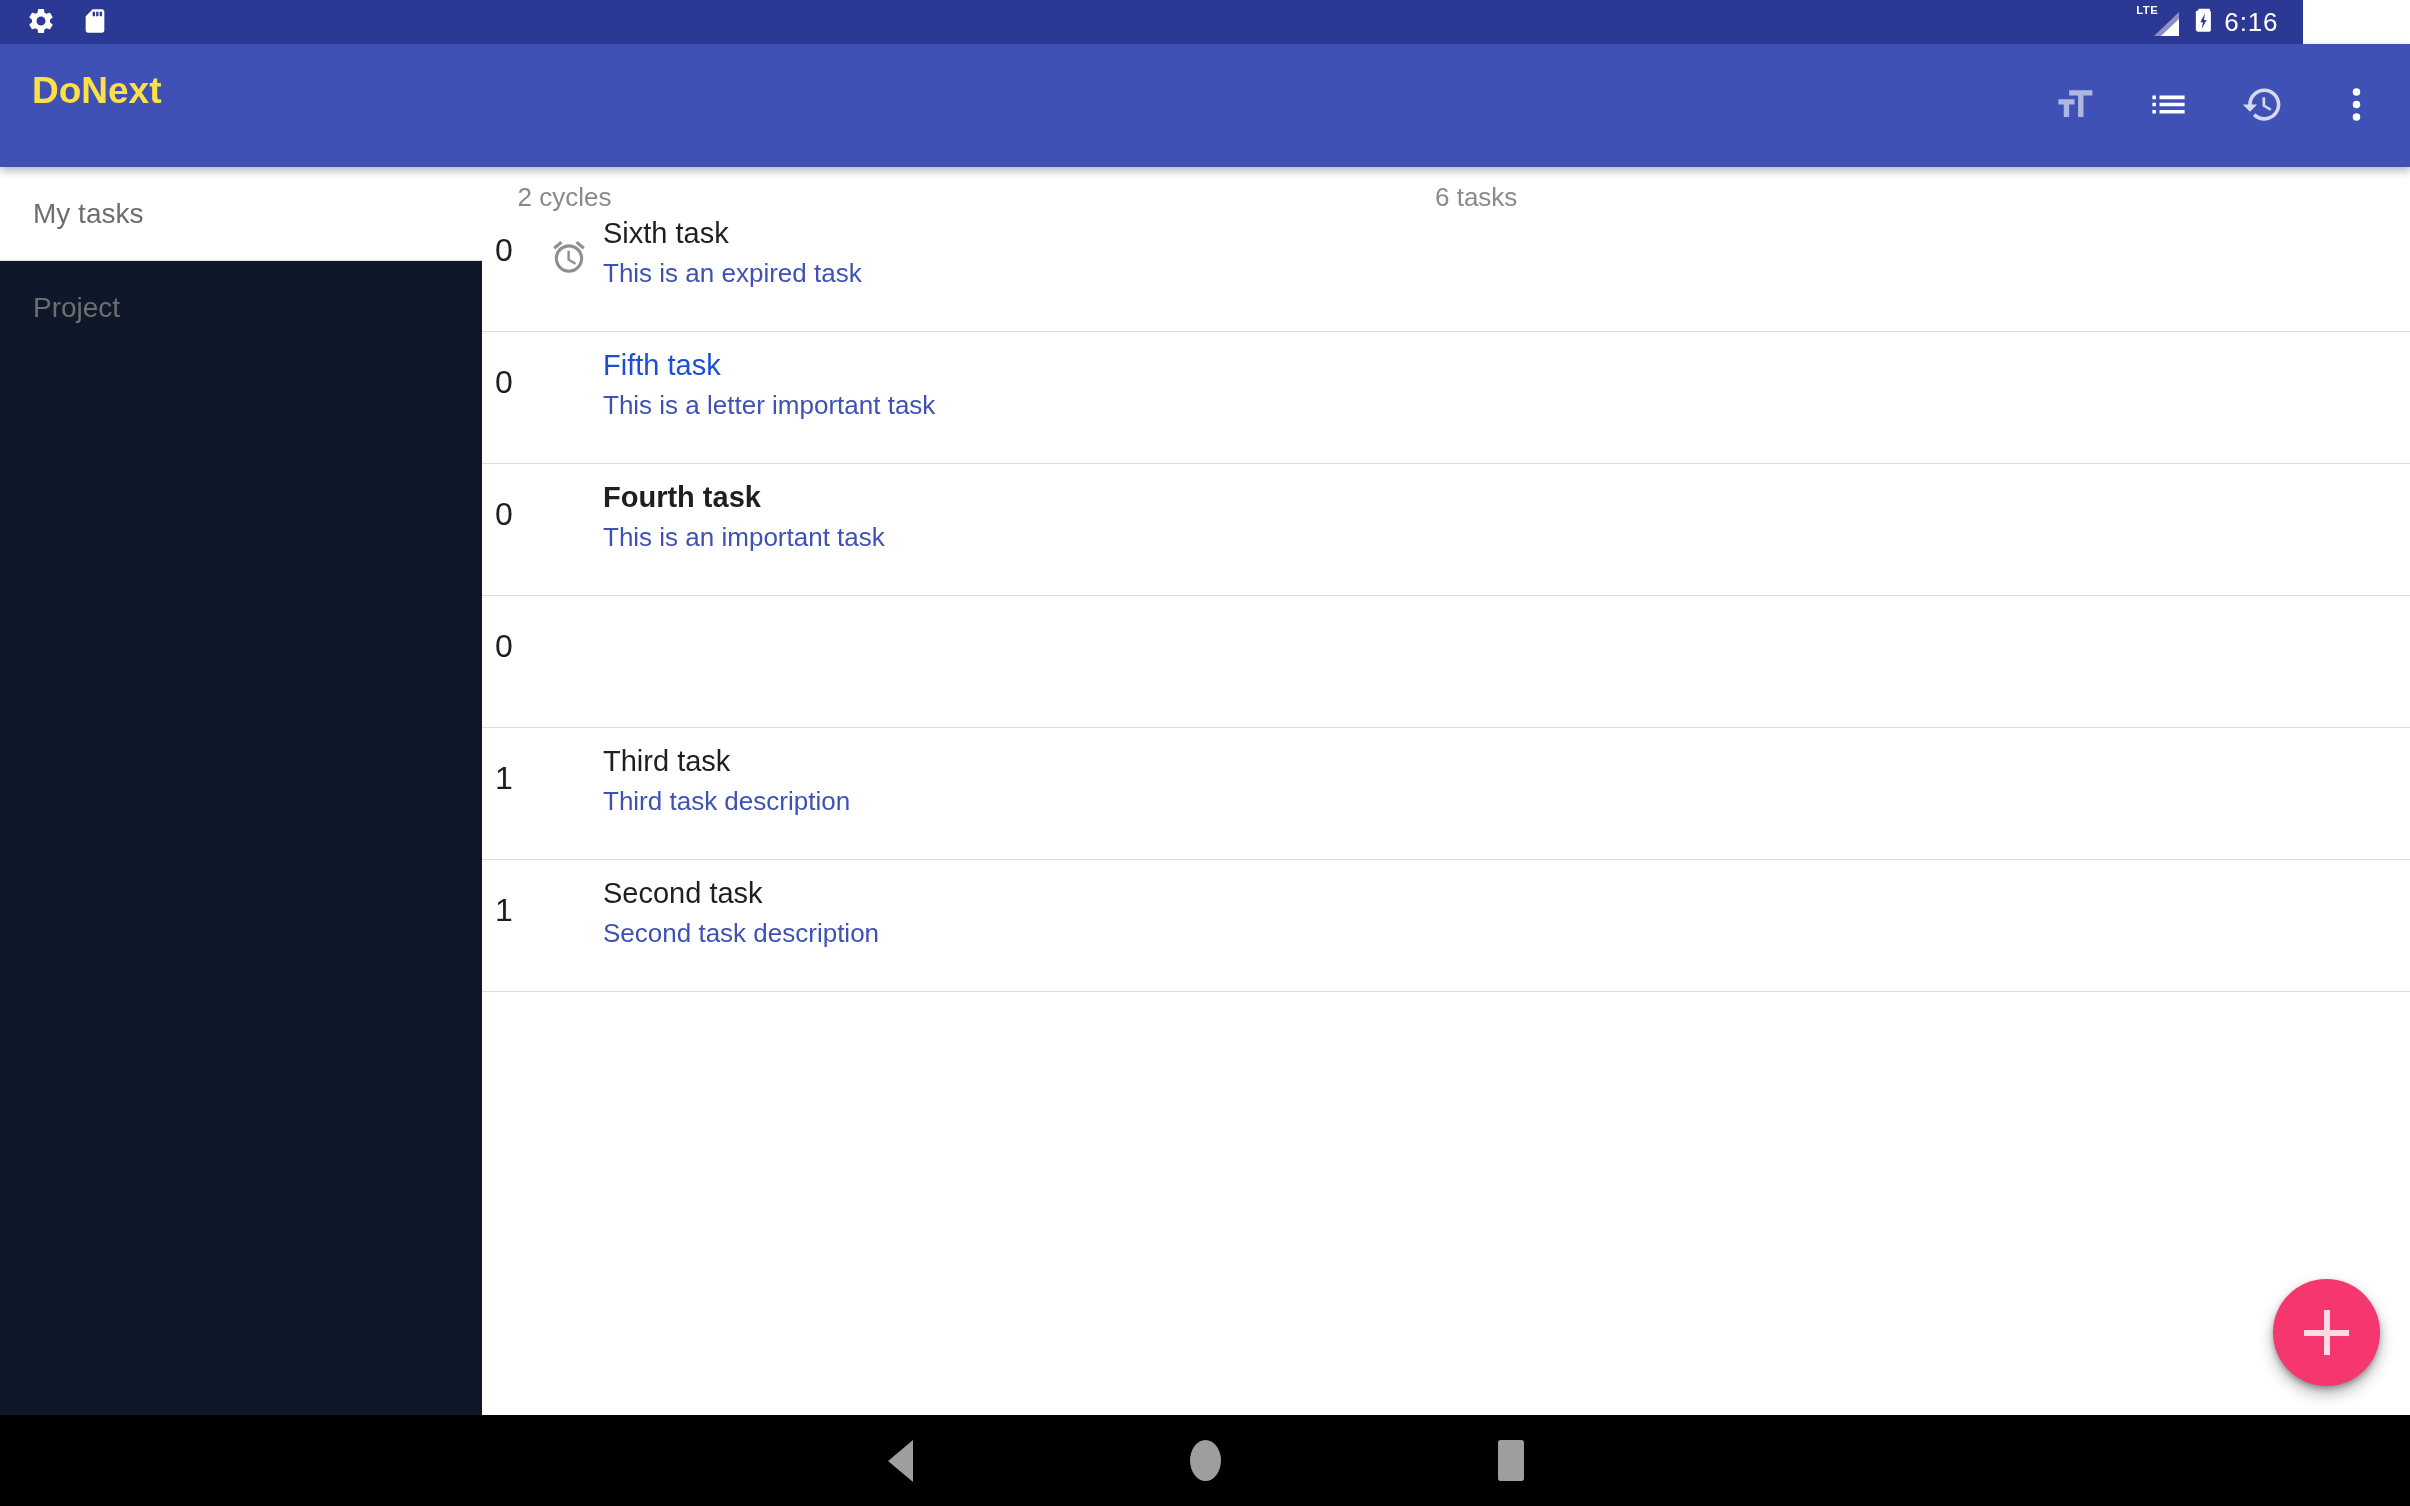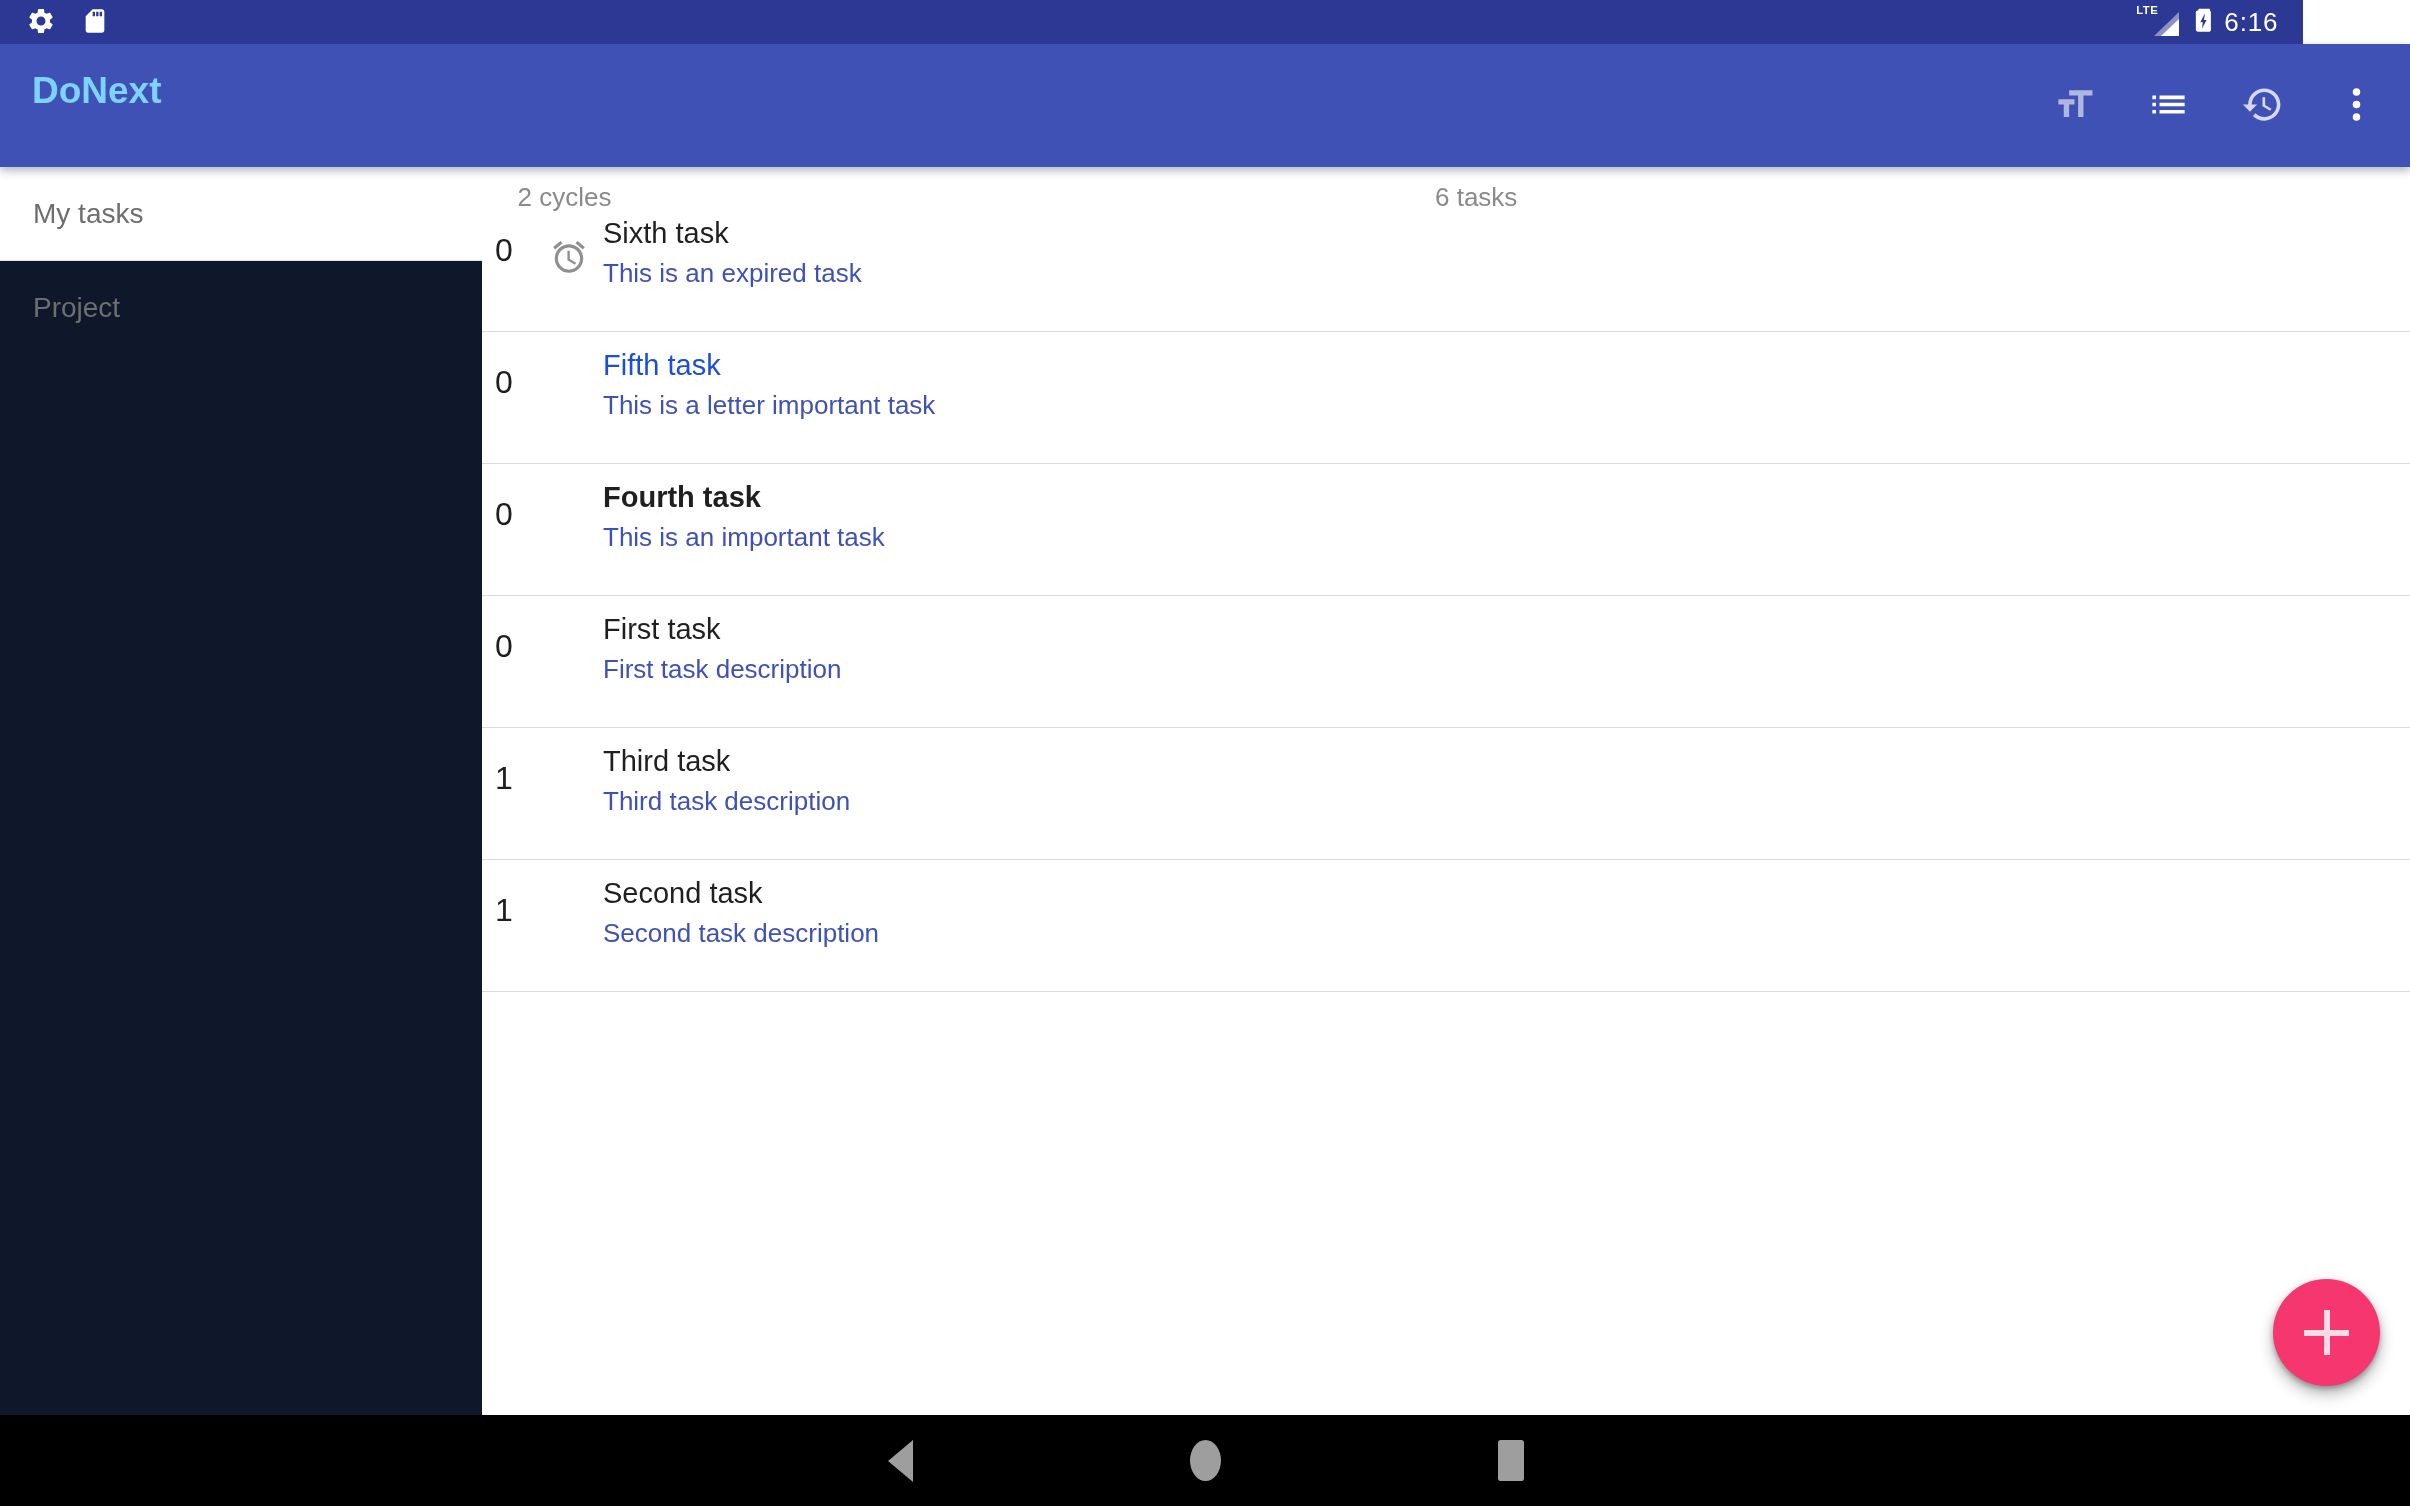--- a/index.html
+++ b/index.html
@@ -19,21 +19,21 @@
                  font-weight:bold; letter-spacing:0.5px; }
   .sig-dim { position:absolute; right:0; bottom:1.9px; width:0; height:0;
              border-left:25.4px solid transparent; border-bottom:24.5px solid rgba(255,255,255,0.45); }
   .sig-solid { position:absolute; right:0; bottom:1.9px; width:0; height:0;
                border-left:18px solid transparent; border-bottom:17px solid #ffffff; }
 
   
   .appbar { position:absolute; left:0; top:44px; width:2411px; height:123px;
             background:#3F51B5; z-index:10; box-shadow:0 3.8px 9.4px rgba(0,0,0,0.32); }
   .app-title { position:absolute; left:32px; top:0; height:94px; display:flex;
-               align-items:center; color:#7dd3fc; font-size:37px; font-weight:bold; }
+               align-items:center; color:#fde047; font-size:37px; font-weight:bold; }
   .appbar-actions { position:absolute; right:32px; top:0; height:123px;
                     display:flex; align-items:center; gap:49px; }
   .icon-btn { width:45px; height:45px; display:flex; align-items:center;
               justify-content:center; cursor:pointer; }
   .icon-btn svg { width:43px; height:43px; }
   .ic-dim { opacity:0.75; }
 
   
   .sidebar { position:absolute; left:0; top:168px; width:482px; height:1248px;
              background:#0f172a; z-index:2; }
@@ -194,24 +194,20 @@
   <div class="task-row">
     <span class="t-count">0</span>
     <div class="t-text">
       <div class="t-title bold">Fourth task</div>
       <div class="t-desc">This is an important task</div>
     </div>
   </div>
 
   <div class="task-row">
     <span class="t-count">0</span>
-    <div class="t-text">
-      <div class="t-title">First task</div>
-      <div class="t-desc">First task description</div>
-    </div>
   </div>
 
   <div class="task-row">
     <span class="t-count">1</span>
     <div class="t-text">
       <div class="t-title">Third task</div>
       <div class="t-desc">Third task description</div>
     </div>
   </div>
 

